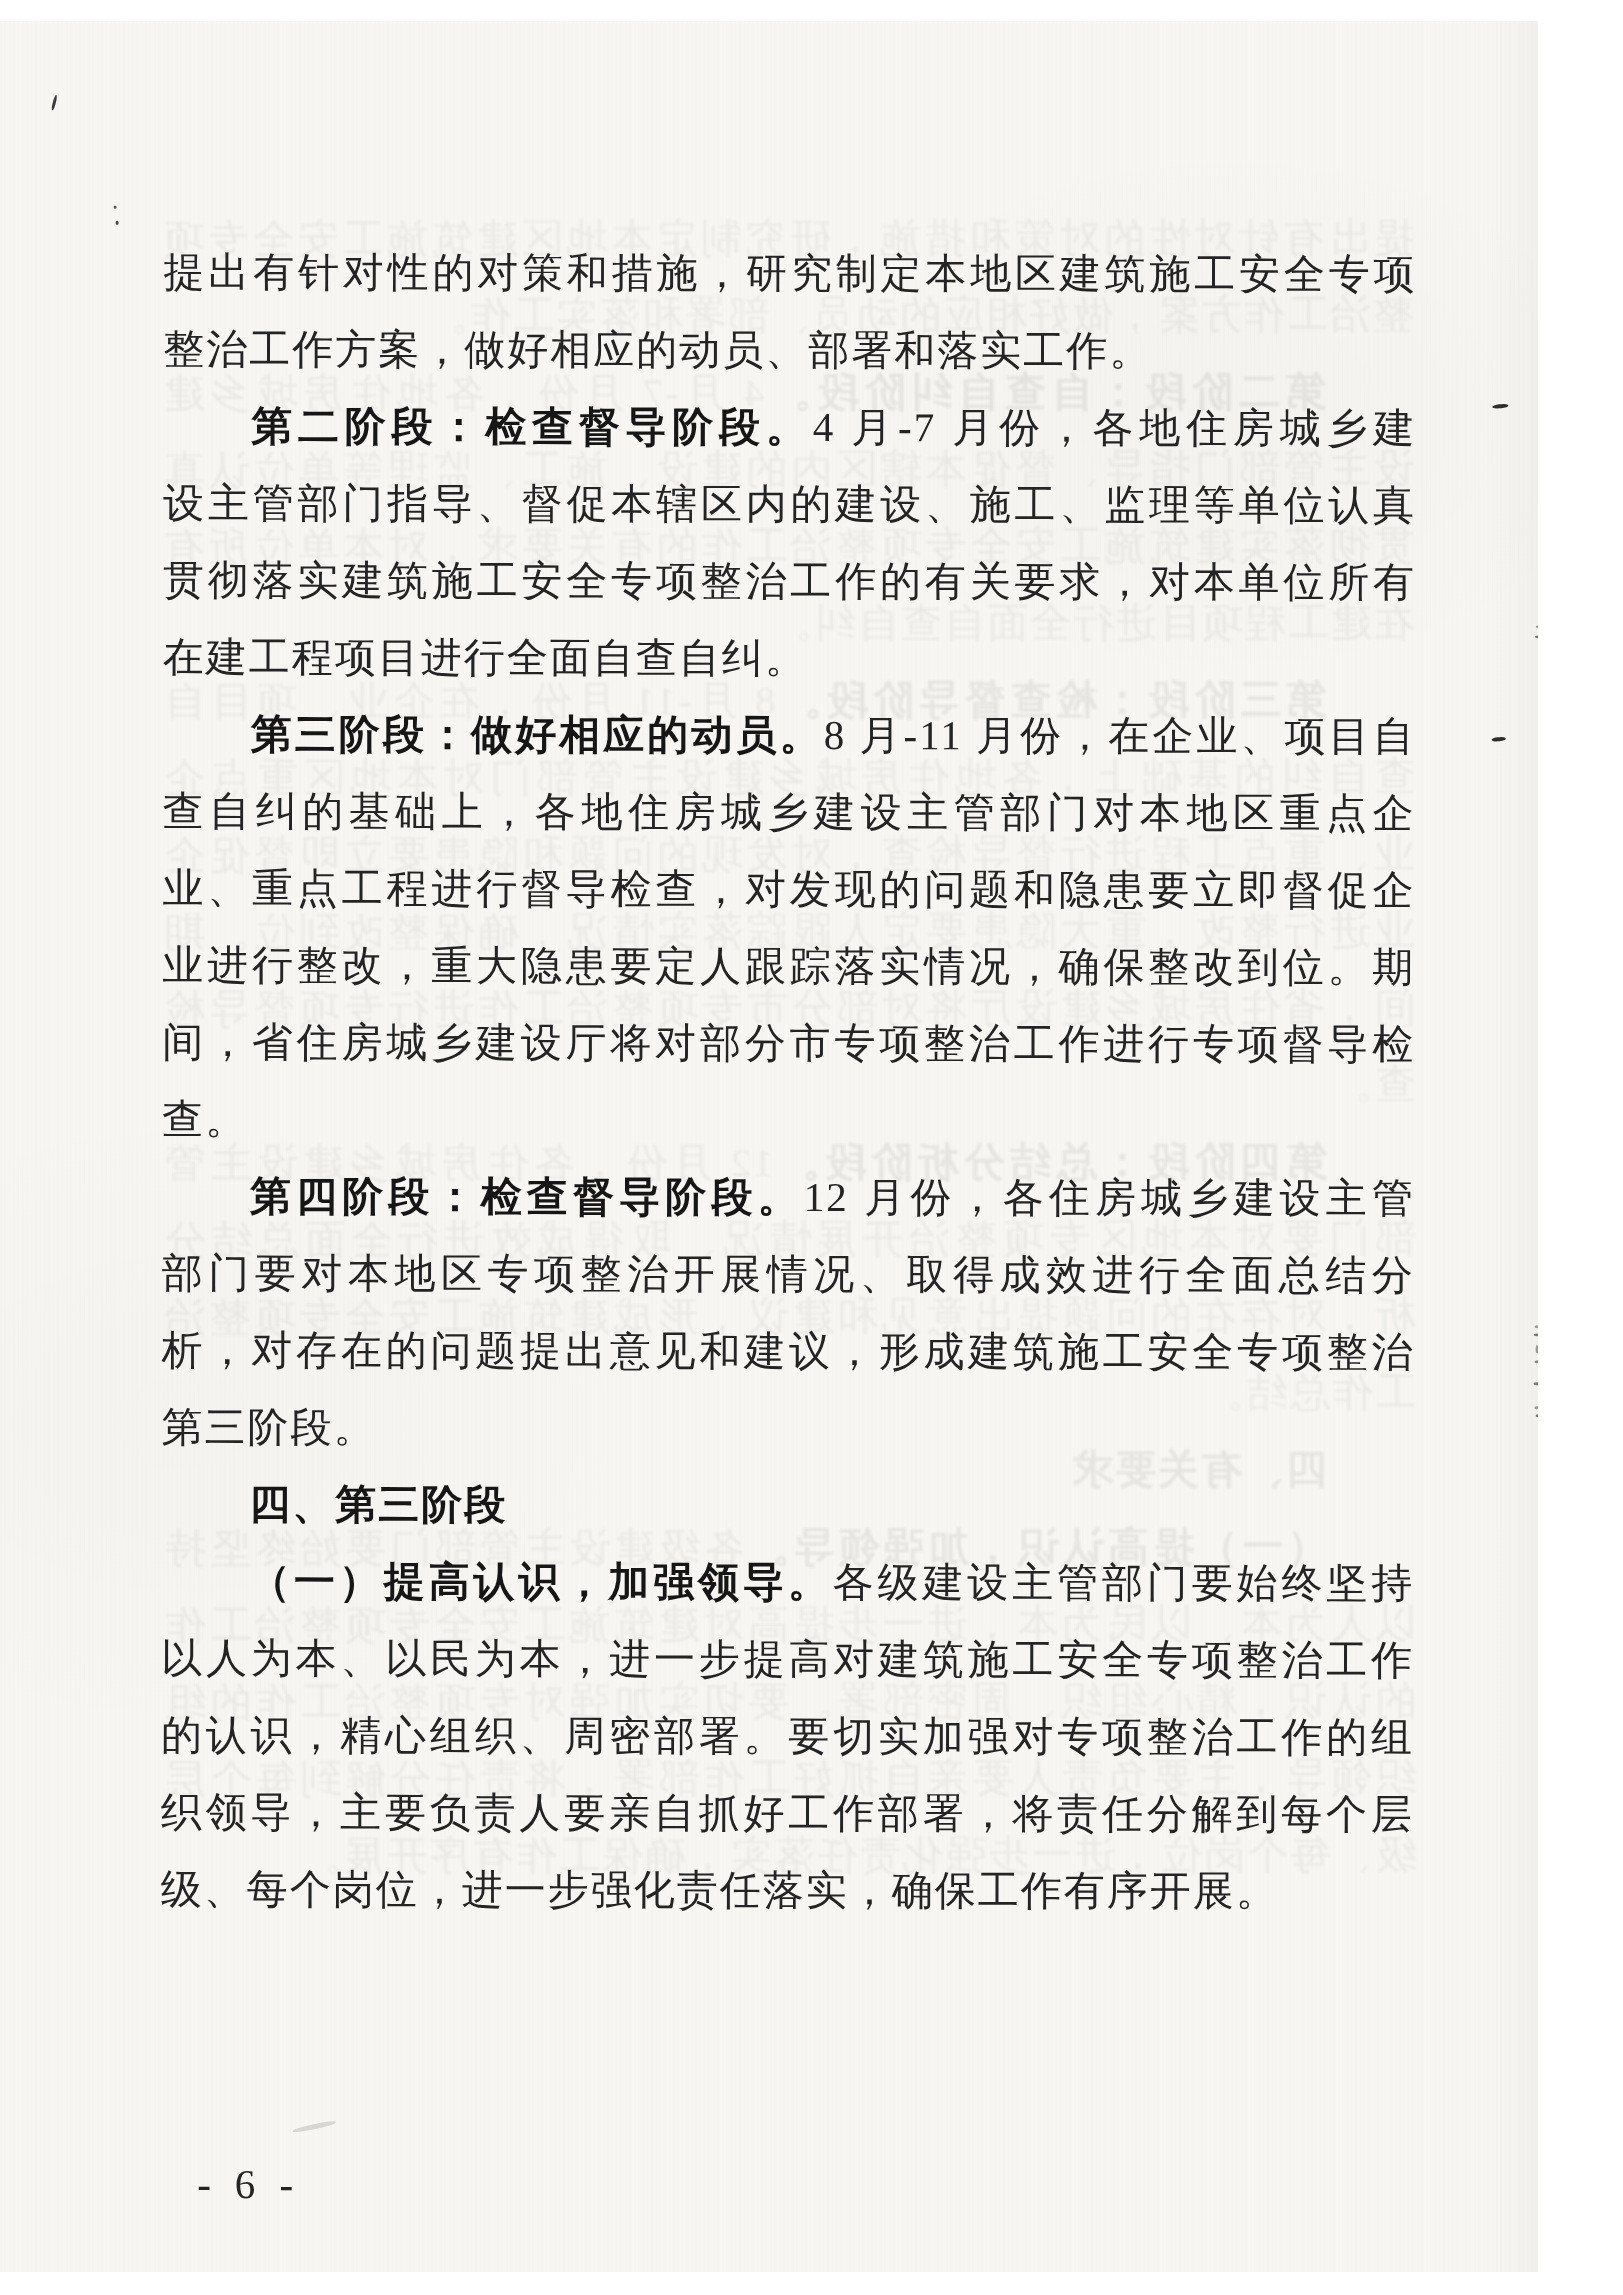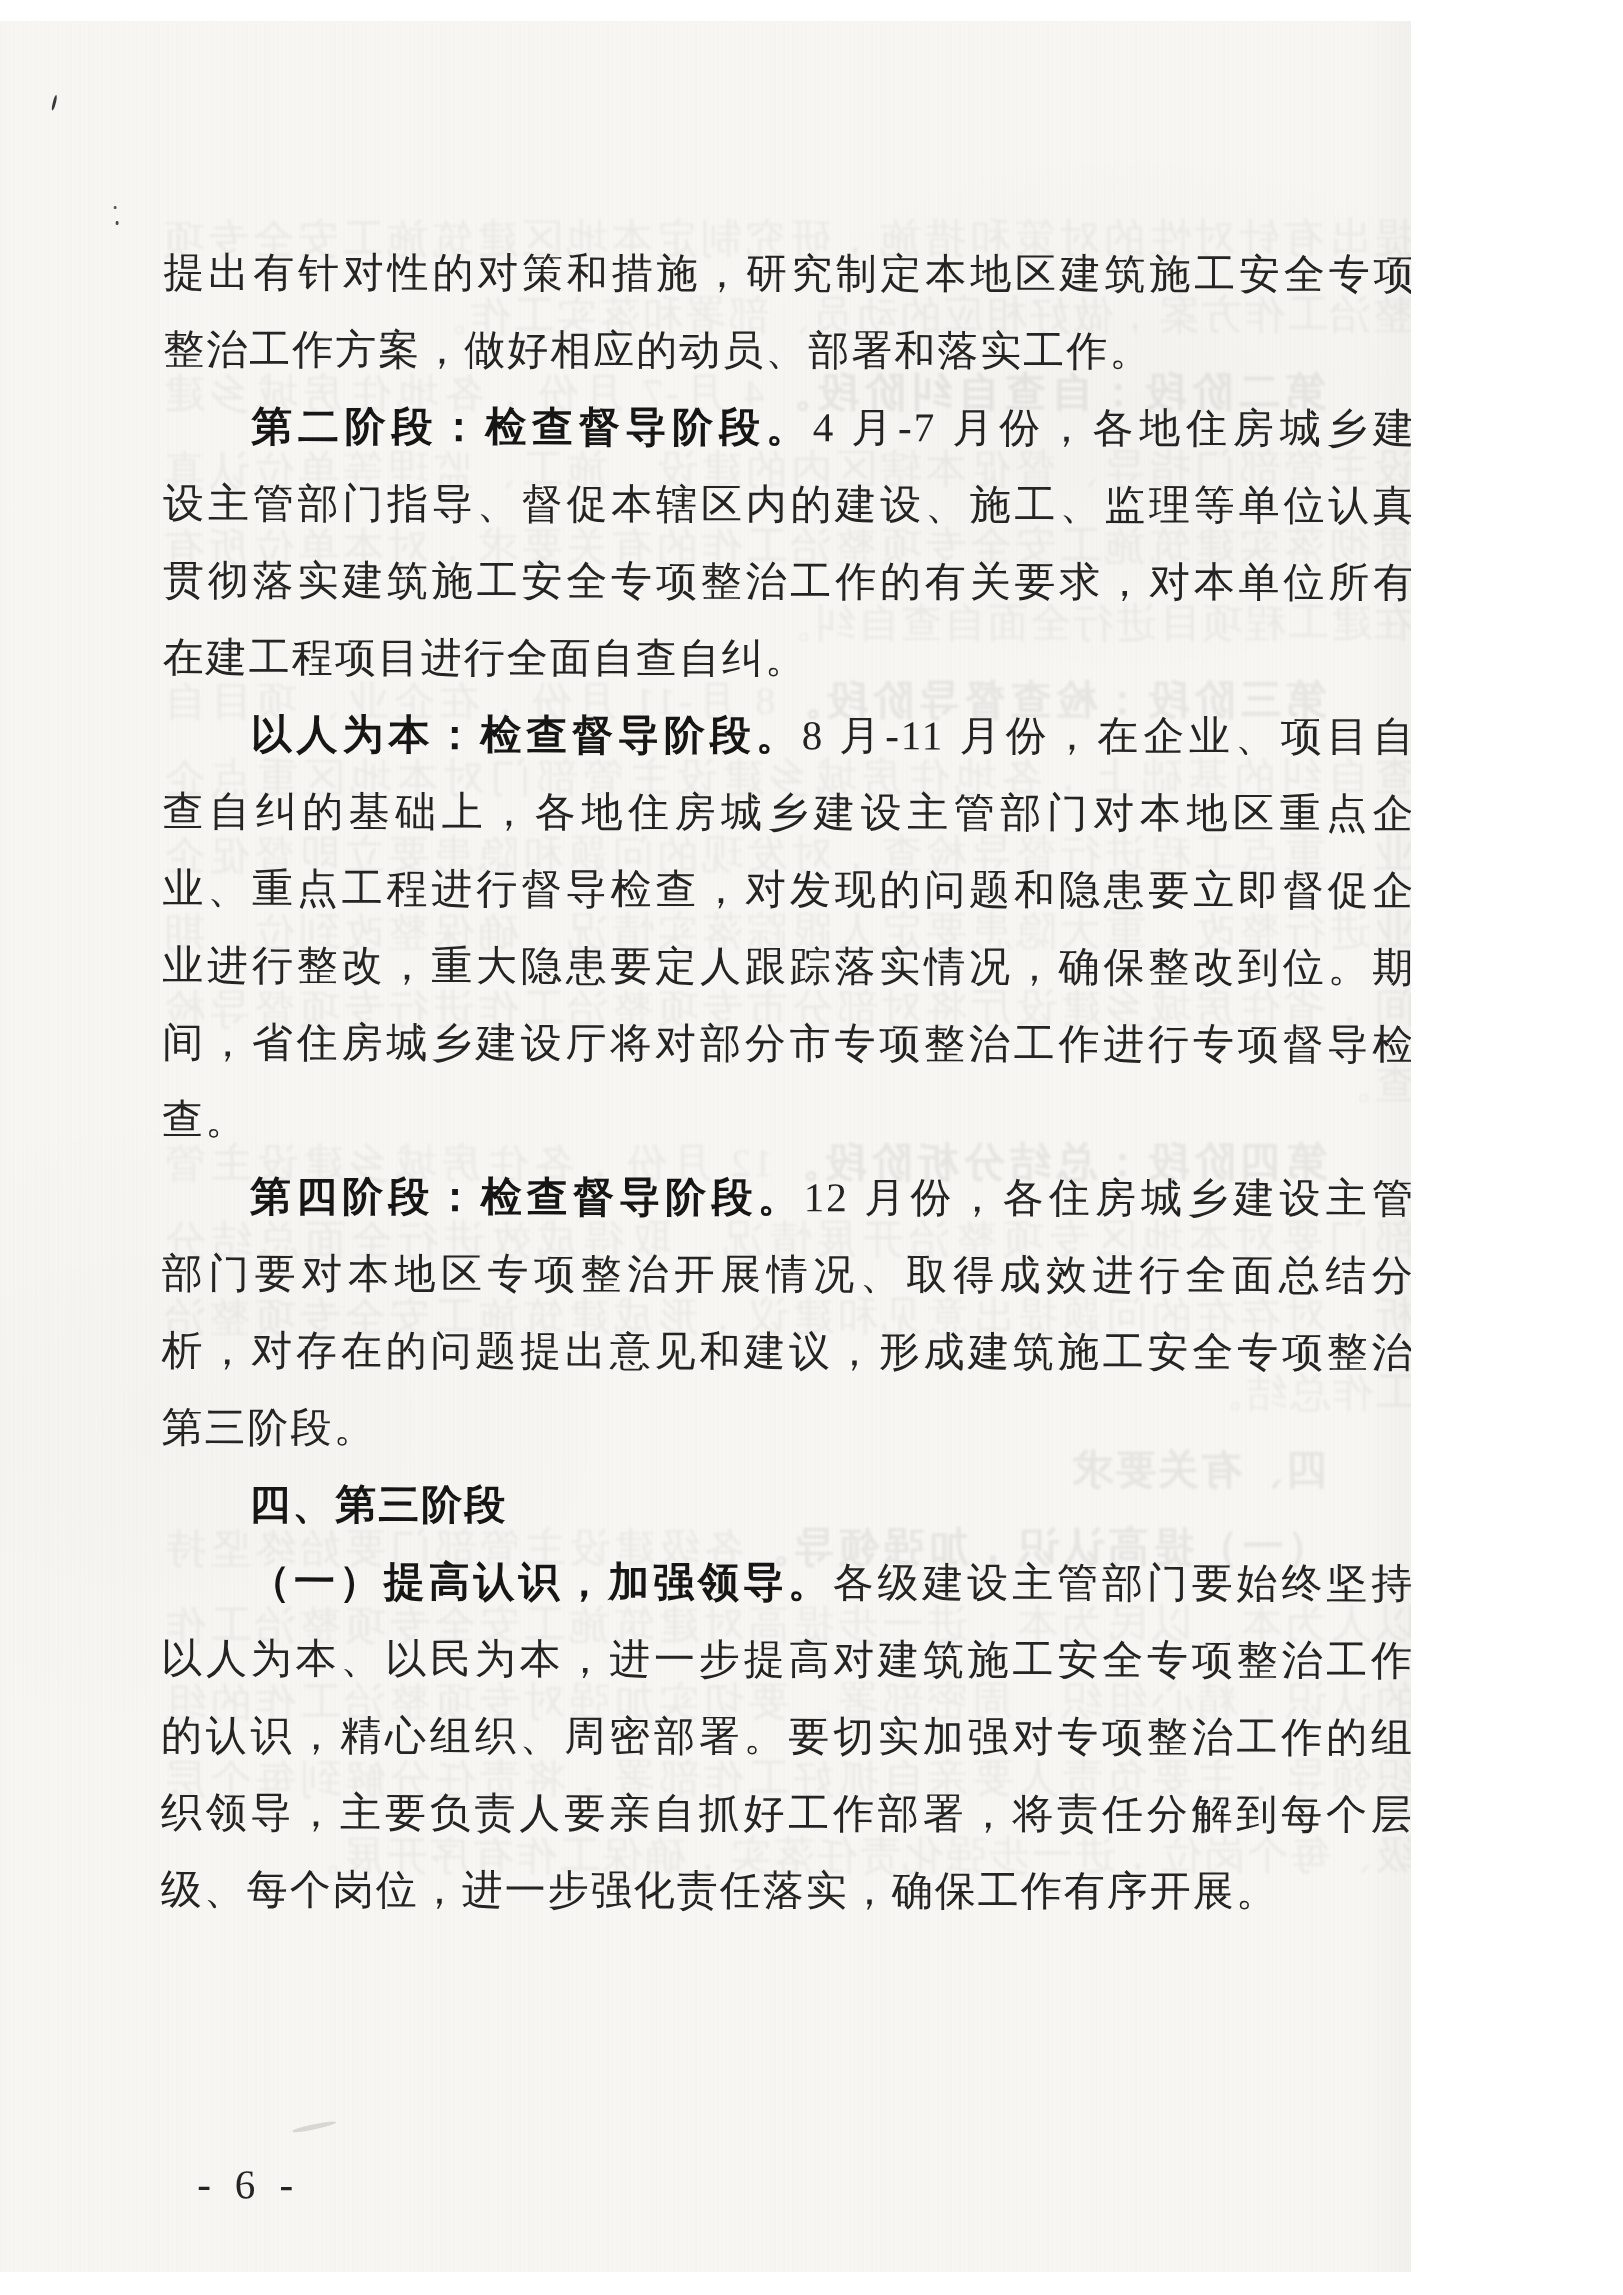--- a/index.html
+++ b/index.html
@@ -2,21 +2,21 @@
 <html style="--paper: #f7f6f2; --ink: #242424;font-size:7.9px"><head>
 <meta charset="utf-8">
 <style>
   html, body {
     margin: 0;
     padding: 0;
     background: #ffffff;
   }
   .page {
     position: relative;
-    width: 1411px;
+    width: 1538px;
     height: 2295px;
     background: var(--paper, #f7f6f2);
     overflow: hidden;
     font-family: "Liberation Serif", "DejaVu Serif", serif;
   }
   
   .page::before {
     content: "";
     position: absolute;
     inset: 0;
@@ -140,21 +140,21 @@
         <div class="line"><span class="regular">级、每个岗位，进一步强化责任落实，确保工作有序开展。</span></div>
       </div>
 
     <div class="text-block" id="text-block">
         <div class="line fill"><span class="regular">提出有针对性的对策和措施，研究制定本地区建筑施工安全专项</span></div>
         <div class="line"><span class="regular">整治工作方案，做好相应的动员、部署和落实工作。</span></div>
         <div class="line fill indent"><span class="bold">第二阶段：检查督导阶段。</span><span class="regular">4 月-7 月份，各地住房城乡建</span></div>
         <div class="line fill"><span class="regular">设主管部门指导、督促本辖区内的建设、施工、监理等单位认真</span></div>
         <div class="line fill"><span class="regular">贯彻落实建筑施工安全专项整治工作的有关要求，对本单位所有</span></div>
         <div class="line"><span class="regular">在建工程项目进行全面自查自纠。</span></div>
-        <div class="line fill indent"><span class="bold">以人为本：检查督导阶段。</span><span class="regular">8 月-11 月份，在企业、项目自</span></div>
+        <div class="line fill indent"><span class="bold">第三阶段：做好相应的动员。</span><span class="regular">8 月-11 月份，在企业、项目自</span></div>
         <div class="line fill"><span class="regular">查自纠的基础上，各地住房城乡建设主管部门对本地区重点企</span></div>
         <div class="line fill"><span class="regular">业、重点工程进行督导检查，对发现的问题和隐患要立即督促企</span></div>
         <div class="line fill"><span class="regular">业进行整改，重大隐患要定人跟踪落实情况，确保整改到位。期</span></div>
         <div class="line fill"><span class="regular">间，省住房城乡建设厅将对部分市专项整治工作进行专项督导检</span></div>
         <div class="line"><span class="regular">查。</span></div>
         <div class="line fill indent"><span class="bold">第四阶段：检查督导阶段。</span><span class="regular">12 月份，各住房城乡建设主管</span></div>
         <div class="line fill"><span class="regular">部门要对本地区专项整治开展情况、取得成效进行全面总结分</span></div>
         <div class="line fill"><span class="regular">析，对存在的问题提出意见和建议，形成建筑施工安全专项整治</span></div>
         <div class="line"><span class="regular">第三阶段。</span></div>
         <div class="line indent"><span class="bold">四、第三阶段</span></div>

